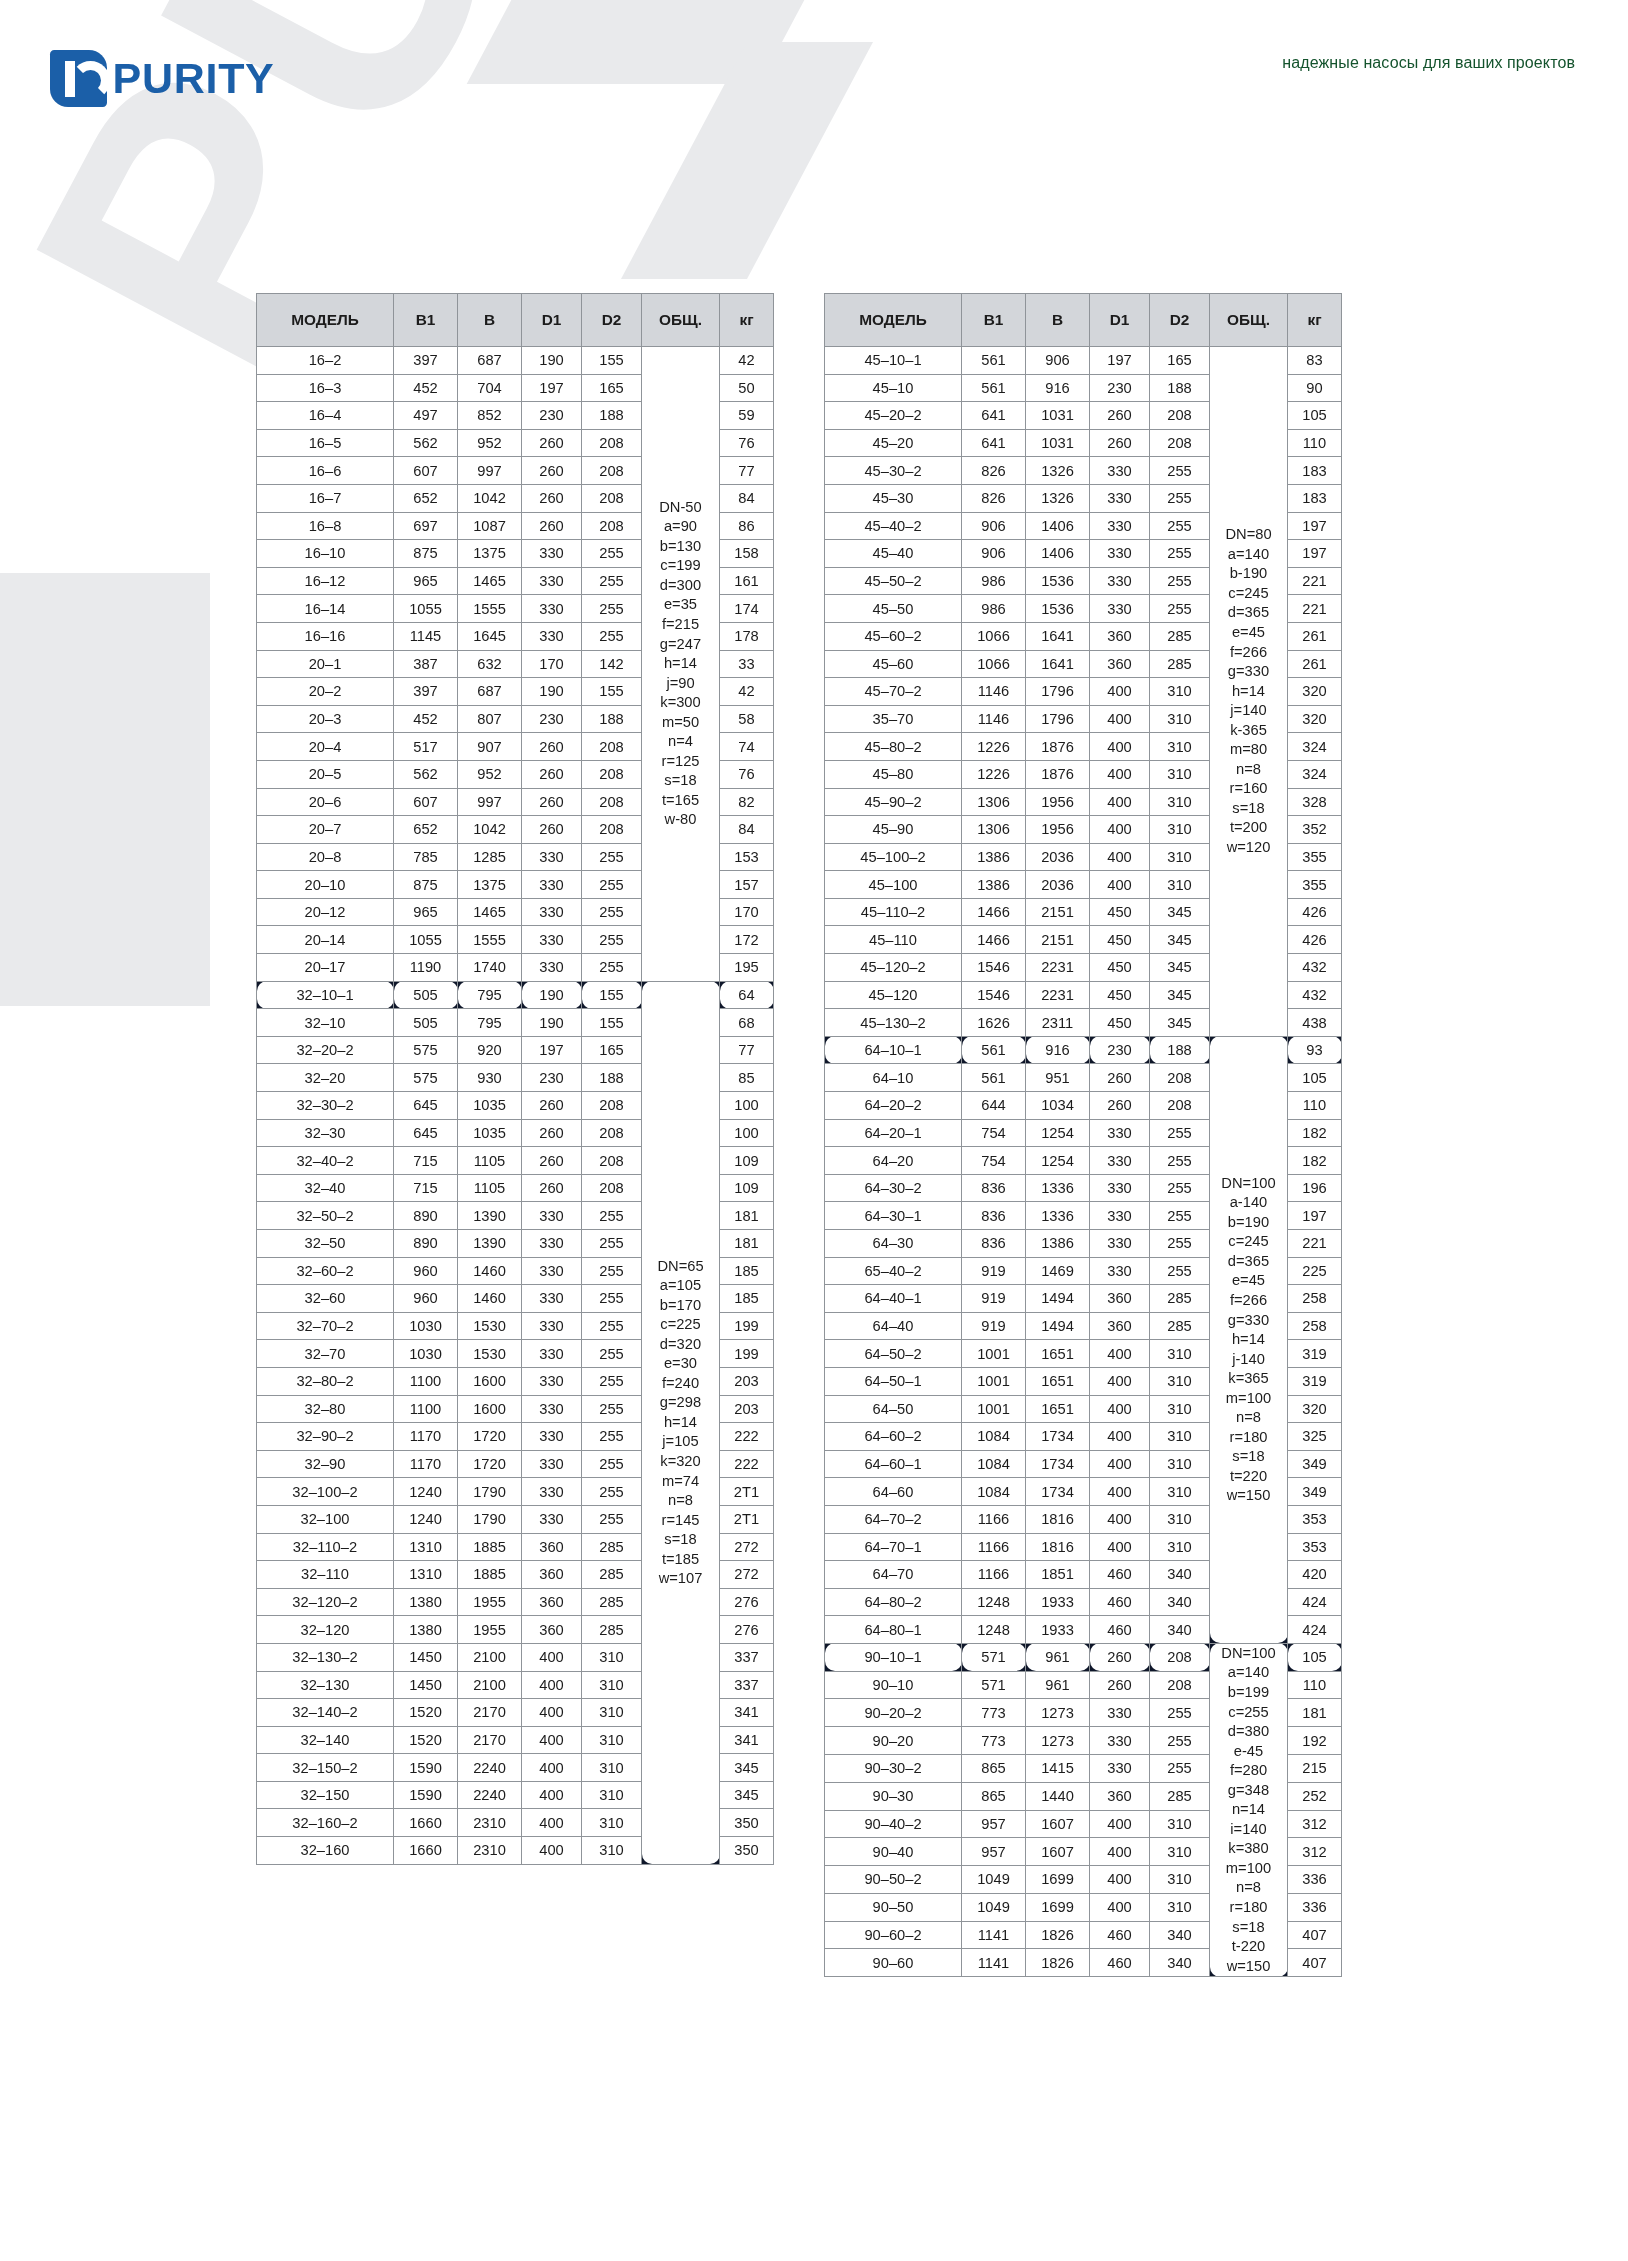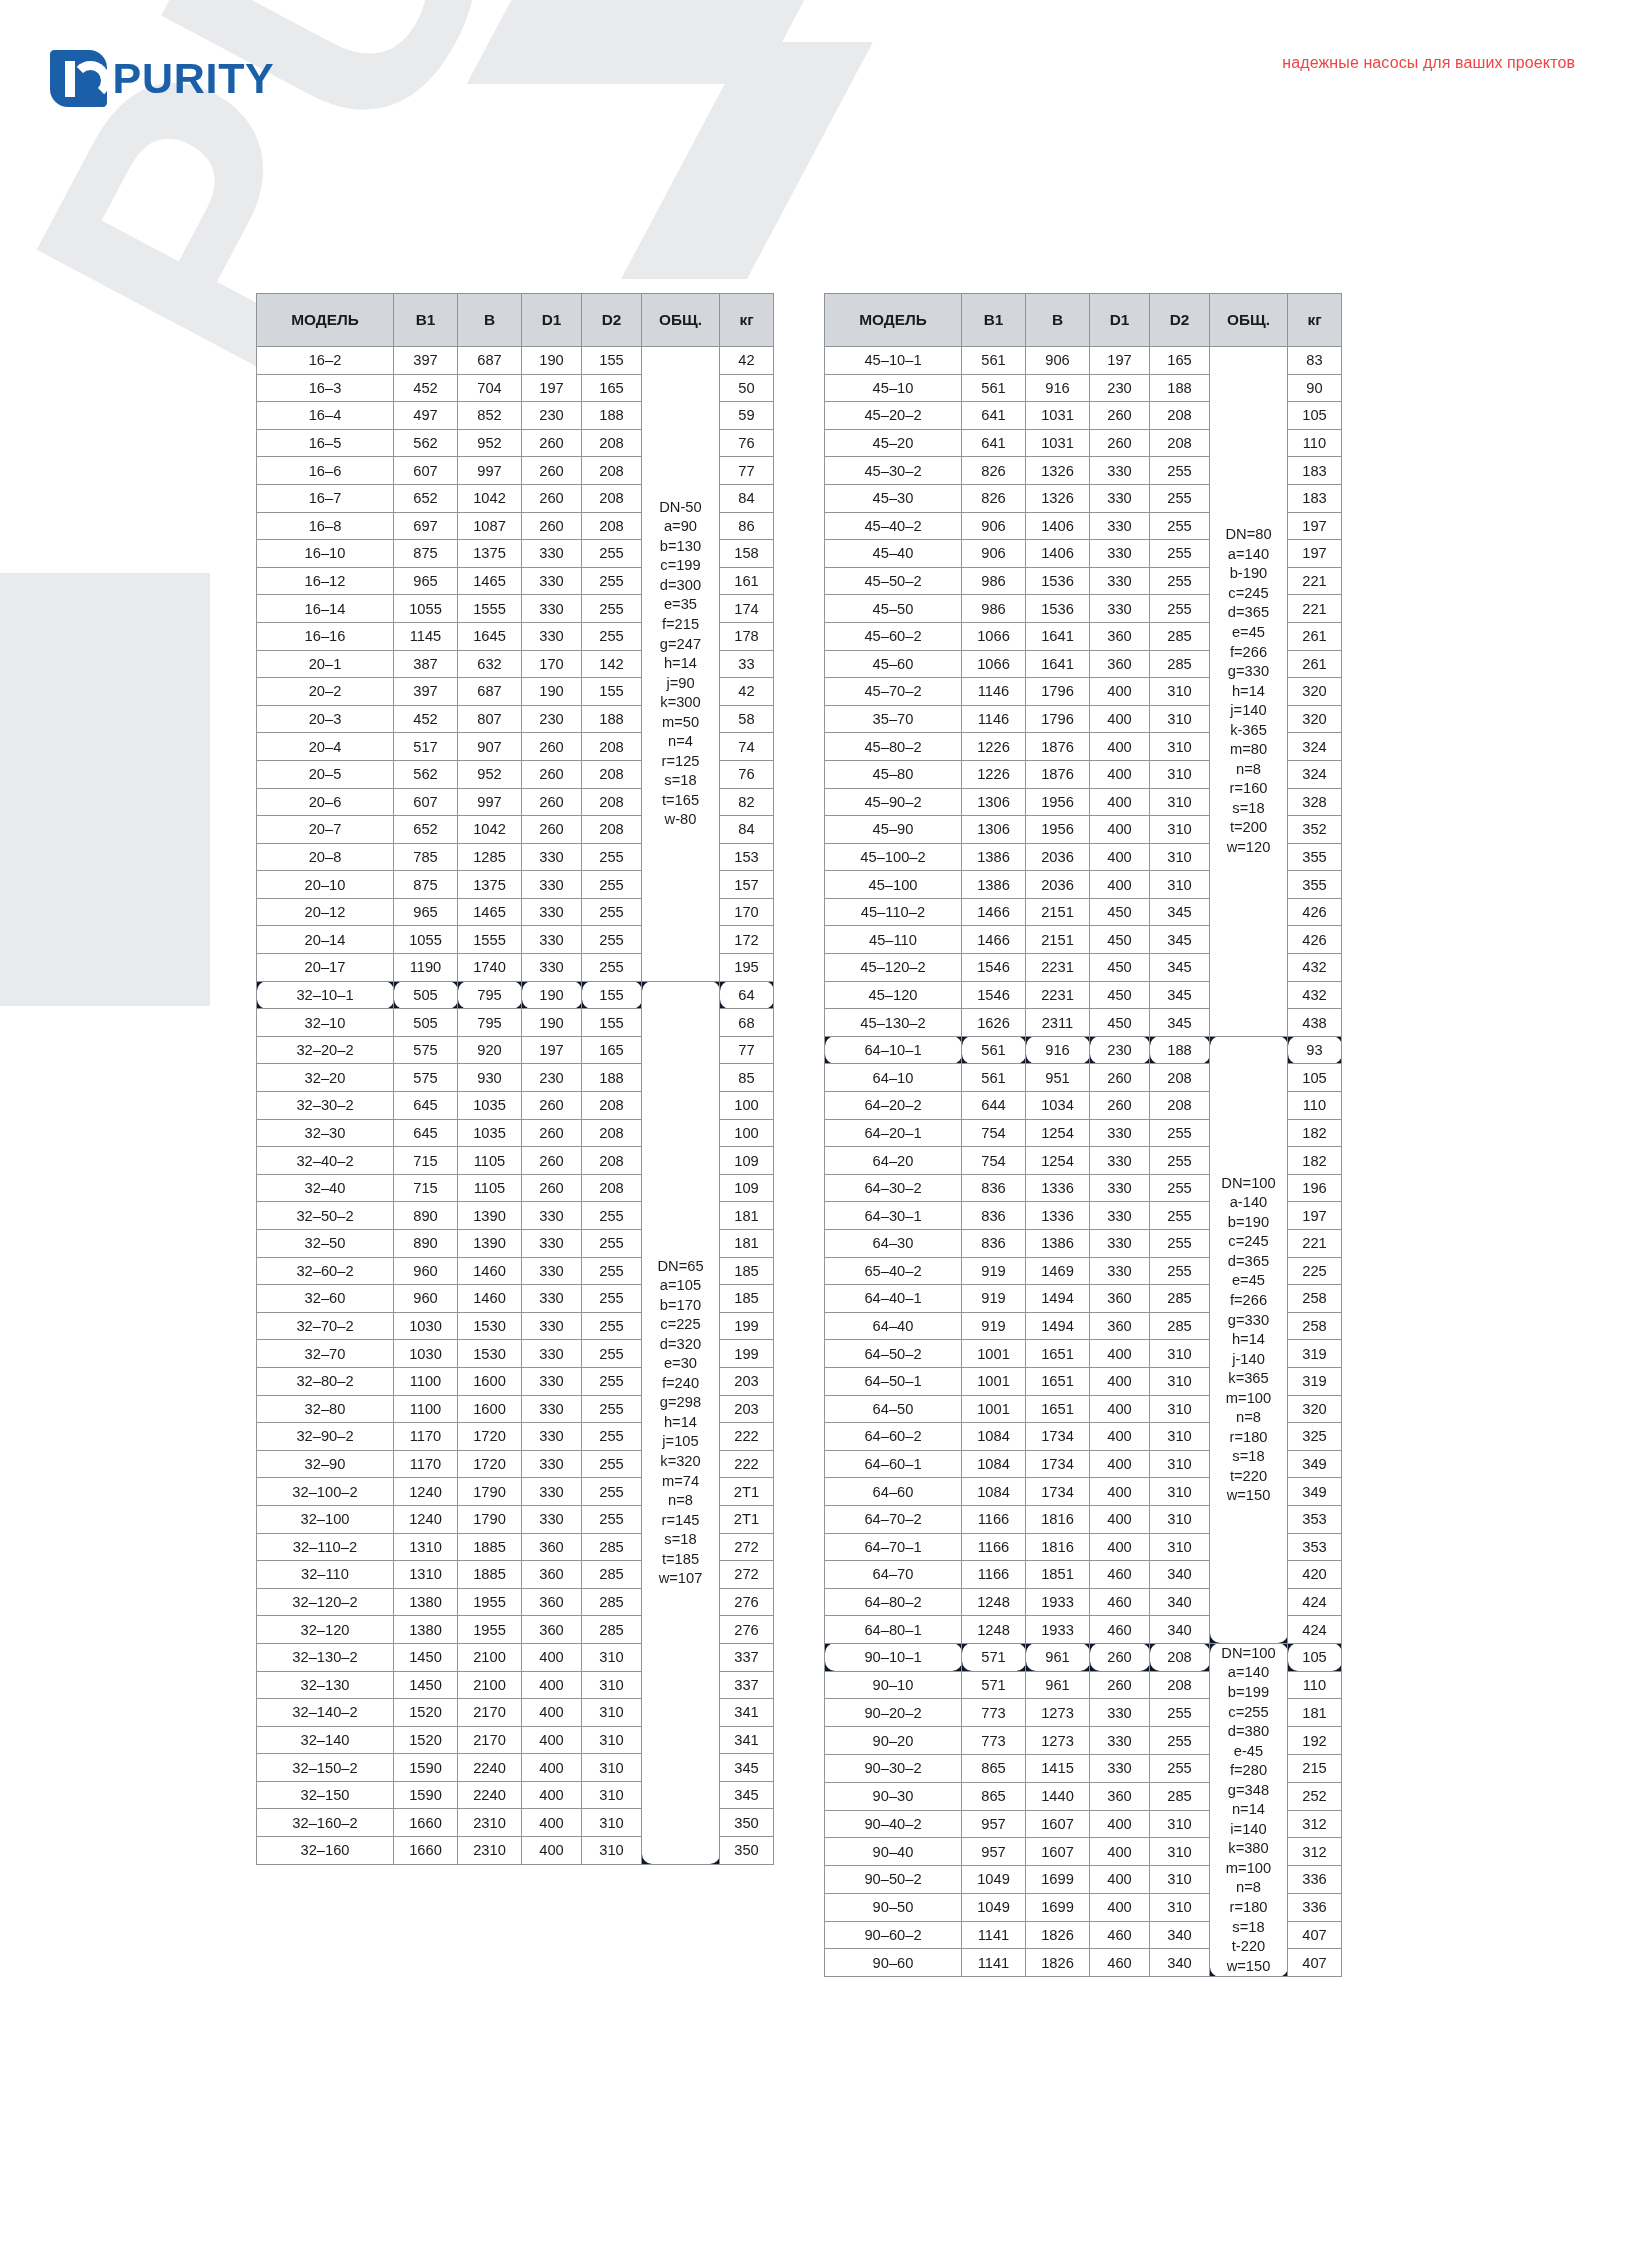--- a/index.html
+++ b/index.html
@@ -81,21 +81,21 @@
     font-size: 43px;
     font-weight: bold;
     color: #1b5fa8;
     letter-spacing: 0.7px;
     line-height: 1;
   }
   .tagline {
     position: absolute;
     right: 54px; top: 54px;
     font-size: 16px;
-    color: #ef4444;
+    color: #14532d;
     letter-spacing: 0.1px;
   }
 
   
   .sheet {
     position: absolute;
     left: 0; top: 0;
     width: 1629px; height: 2261px;
     z-index: 2;
   }

